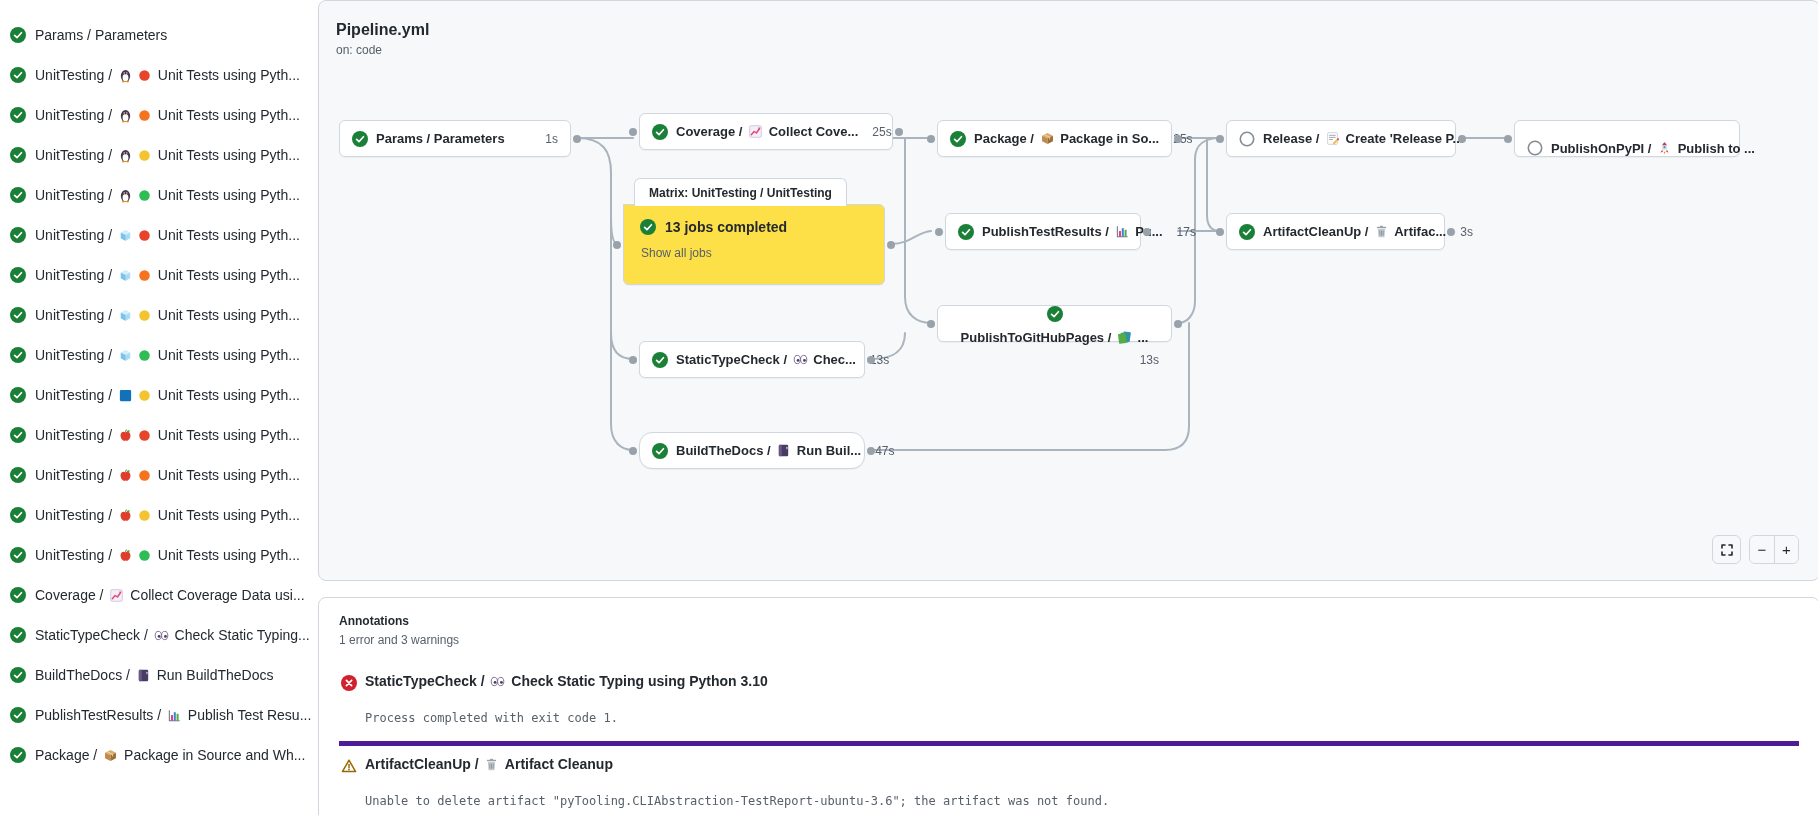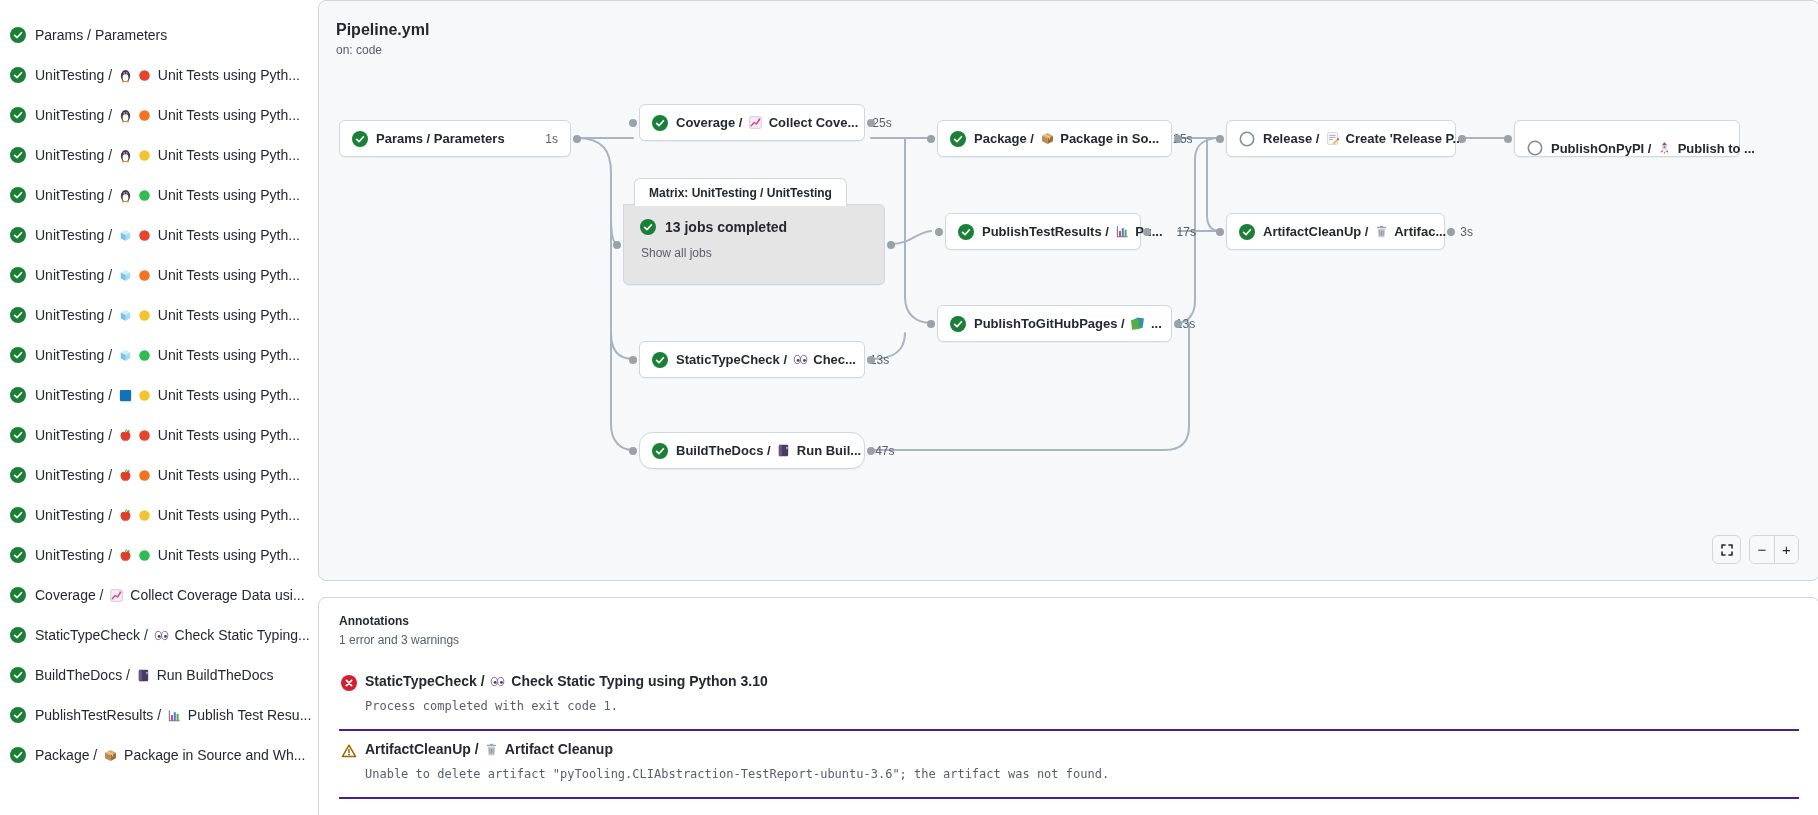--- a/index.html
+++ b/index.html
@@ -41,21 +41,21 @@
   
   #matrix-stub { position:absolute; left:500px; top:179px; width:28px; height:26px; z-index:1;
     background:#edf0f3; border:1px solid #dde2e8; border-bottom:none; border-radius:6px 6px 0 0; }
   #matrix-tab {
     position:absolute; left:304px; top:177px; height:28px; z-index:4; display:flex; align-items:center;
     background:#fff; border:1px solid #d0d7de; border-bottom:none; border-radius:6px 6px 0 0;
     padding:0 14px; font-size:12px; font-weight:700; color:#24292f;margin-left:11px;
   }
   #matrix-card {
     position:absolute; left:304px; top:203px; width:262px; height:81px; z-index:2;
-    background:#e5e5e5; border:1px solid #d0d7de; border-radius:0 6px 6px 6px;
+    background:#fde047; border:1px solid #d0d7de; border-radius:0 6px 6px 6px;
     box-shadow:0 1px 1px rgba(27,31,36,.04); padding:14px 16px 0 16px;
   }
   #matrix-summary { display:flex; align-items:center; gap:9px; font-size:14px; font-weight:700; color:#24292f; }
   #matrix-link { margin-top:11px; margin-left:1px; font-size:12px; color:#57606a; cursor:pointer; }
   
   #graph-controls { position:absolute; right:20px; bottom:16px; display:flex; gap:8px; z-index:5; }
   .gc-btn {
     width:29px; height:29px; display:flex; align-items:center; justify-content:center;
     background:#f6f8fa; border:1px solid #d0d7de; border-radius:6px; cursor:pointer; color:#24292f;
   }
@@ -66,24 +66,24 @@
   }
   #zoom-group .z + .z { border-left:1px solid #d0d7de; }
   
   #annotations {
     position:absolute; left:318px; top:597px; width:1502px; height:240px;
     background:#fff; border:1px solid #d0d7de; border-radius:8px; padding:16px 20px;
   }
   #ann-title { font-size:12px; font-weight:700; color:#24292f; }
   #ann-subtitle { margin-top:5px; font-size:12px; color:#57606a; }
   #ann-list { margin-top:16px; }
-  .ann-item { display:grid; grid-template-columns:24px 1fr; padding:10px 0 16px 2px; border-bottom:2px solid #4c1d95; }
+  .ann-item { display:grid; grid-template-columns:24px 1fr; padding:10px 0 16px 2px; border-bottom:5px solid #4c1d95; }
   .ann-item .a-ic { padding-top:1px; }
   .ann-title-line { font-size:14px; font-weight:700; color:#24292f; }
-  .ann-msg { margin-top:10px; font-family:"DejaVu Sans Mono", "Liberation Mono", monospace; font-size:12px; color:#57606a; }
+  .ann-msg { margin-top:22px; font-family:"DejaVu Sans Mono", "Liberation Mono", monospace; font-size:12px; color:#57606a; }
 </style>
 </head>
 <body>
 
 <div id="screen">
 
   <div id="sidebar">
       <div class="sb-row">
         <span class="ic ic-16">
           <svg viewBox="0 0 16 16">
@@ -415,21 +415,21 @@
           <span class="dot r"></span>
           <span class="ic ic-16">
             <svg viewBox="0 0 16 16">
               <circle cx="8" cy="8" r="8" fill="#1a7f37"></circle>
               <path d="M4.6 8.4 L7 10.7 L11.4 5.7" fill="none" stroke="#fff" stroke-width="1.7" stroke-linecap="round" stroke-linejoin="round"></path>
             </svg>
           </span>
           <span>Params / Parameters </span>
           <span class="dur">1s</span>
         </div>
-        <div class="node" style="left: 320px; top: 103px; width: 226px;">
+        <div class="node" style="left: 320px; top: 112px; width: 254px;">
           <span class="dot l"></span>
           <span class="dot r"></span>
           <span class="ic ic-16">
             <svg viewBox="0 0 16 16">
               <circle cx="8" cy="8" r="8" fill="#1a7f37"></circle>
               <path d="M4.6 8.4 L7 10.7 L11.4 5.7" fill="none" stroke="#fff" stroke-width="1.7" stroke-linecap="round" stroke-linejoin="round"></path>
             </svg>
           </span>
           <span>Coverage / <span class="ic ic-15"><svg viewBox="0 0 16 16">
                 <rect x="1.8" y="1.8" width="12.4" height="12.4" rx="1.5" fill="#f5eef6" stroke="#c9badd" stroke-width="0.8"></rect>
@@ -513,21 +513,21 @@
             </svg>
           </span>
           <span>ArtifactCleanUp / <span class="ic ic-15"><svg viewBox="0 0 16 16">
                 <rect x="6.4" y="1.8" width="3.2" height="1.6" rx="0.8" fill="#98a1a8"></rect>
                 <rect x="3" y="3" width="10" height="1.6" rx="0.8" fill="#98a1a8"></rect>
                 <path d="M4.2 5.4 H11.8 L11.2 14 H4.8 Z" fill="#c3cad0"></path>
                 <path d="M6.2 7 V12.4 M8 7 V12.4 M9.8 7 V12.4" stroke="#8c959f" stroke-width="1"></path>
               </svg></span> Artifac...</span>
           <span class="dur">3s</span>
         </div>
-        <div class="node" style="left: 618px; top: 304px; width: 235px;">
+        <div class="node" style="left: 618px; top: 304px; width: 235px; flex-direction: column;">
           <span class="dot l"></span>
           <span class="dot r"></span>
           <span class="ic ic-16">
             <svg viewBox="0 0 16 16">
               <circle cx="8" cy="8" r="8" fill="#1a7f37"></circle>
               <path d="M4.6 8.4 L7 10.7 L11.4 5.7" fill="none" stroke="#fff" stroke-width="1.7" stroke-linecap="round" stroke-linejoin="round"></path>
             </svg>
           </span>
           <span>PublishToGitHubPages / <span class="ic ic-15"><svg viewBox="0 0 16 16">
                 <rect x="6.2" y="2" width="8" height="10.4" rx="0.8" fill="#3b88c3" transform="rotate(8 10.2 7.2)"></rect>

